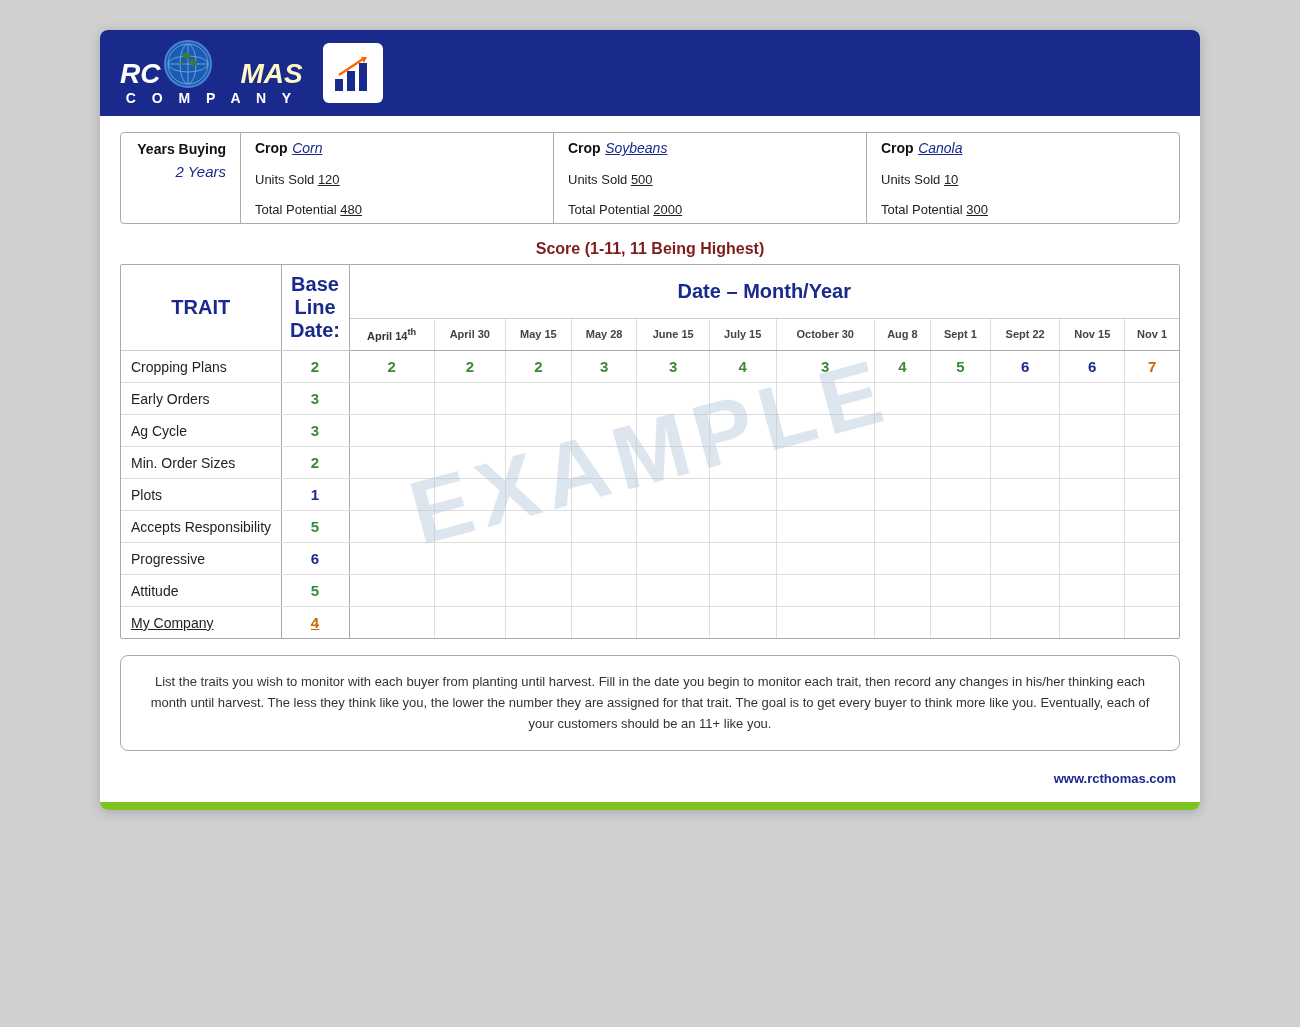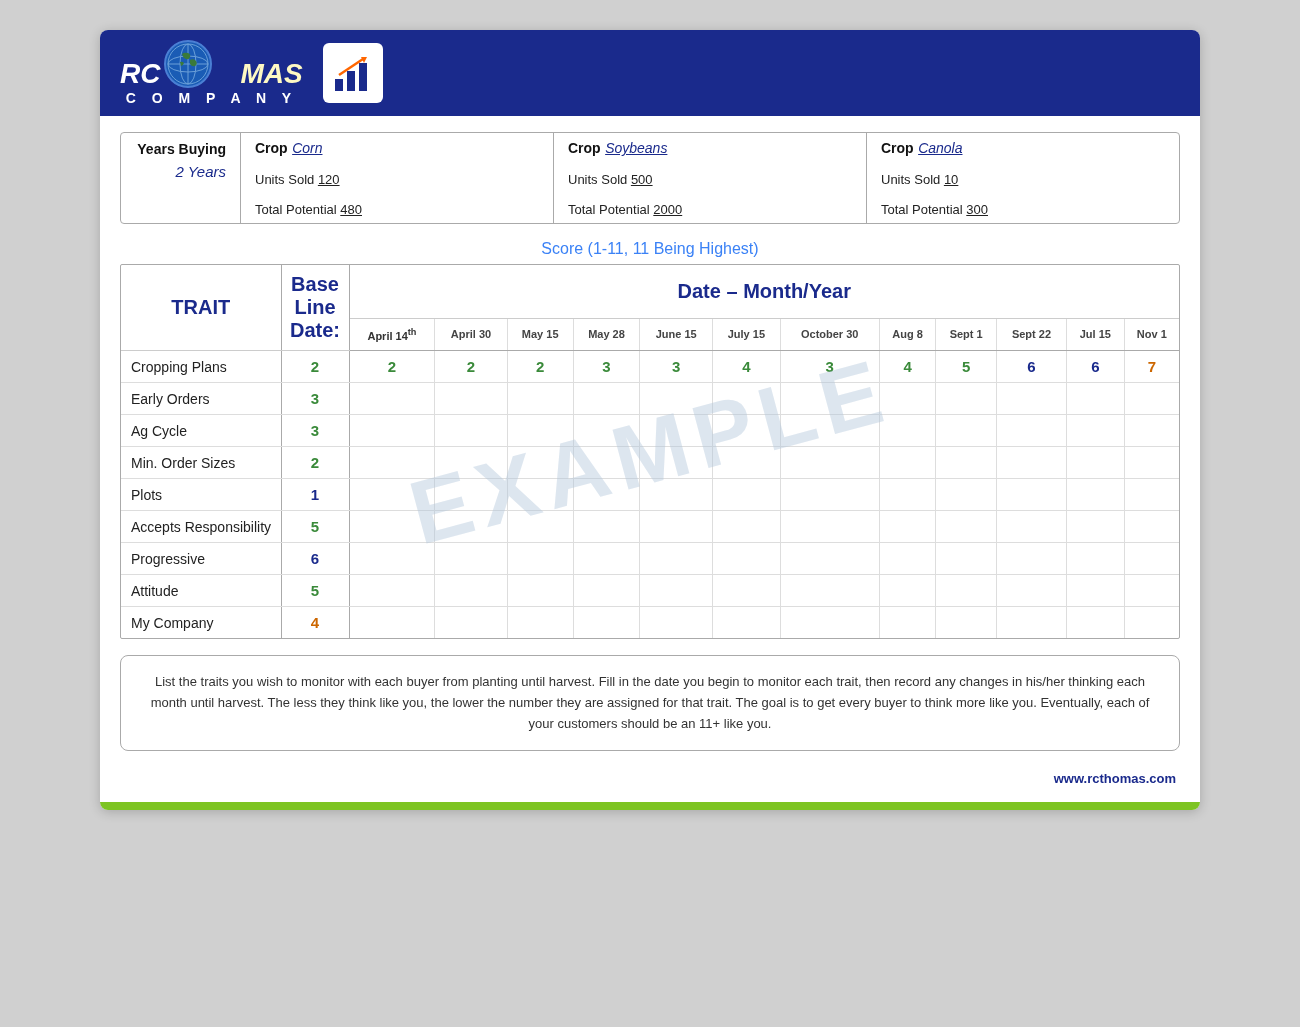--- a/index.html
+++ b/index.html
@@ -141,23 +141,23 @@
       margin-top: 15px;
     }
     .crop-line span.val {
       color: #222;
       text-decoration: underline;
       font-size: 13px;
     }
     
     .score-label {
       text-align: center;
-      color: #3b82f6;
+      color: #7f1d1d;
       font-size: 16px;
-      font-weight: normal;
+      font-weight: bold;
       margin: 8px 0 6px 0;
       padding: 0 20px;
     }
     
     .table-wrap {
       margin: 0 20px 16px 20px;
       border: 1.5px solid #aaa;
       border-radius: 2px;
       overflow: hidden;
     }
@@ -215,21 +215,21 @@
       padding-left: 10px;
       font-size: 14px;
       color: #222;
       border-right: 1.5px solid #aaa;
       font-weight: normal;
     }
     tbody tr td.baseline-cell {
       border-right: 1.5px solid #aaa;
       font-weight: bold;
     }
-    tbody tr:last-child td { border-bottom: none; }
+    tbody tr:last-child td { border-bottom: none; text-decoration: underline; }
     
     .example-overlay {
       position: absolute;
       top: 50%;
       left: 50%;
       transform: translate(-50%, -50%) rotate(-15deg);
       font-size: 90px;
       font-weight: bold;
       color: rgba(180,200,220,0.45);
       pointer-events: none;
@@ -366,21 +366,21 @@
             <th style="font-weight:bold;color:#333;font-size:11px;">April 14<sup>th</sup></th>
             <th>April 30</th>
             <th>May 15</th>
             <th>May 28</th>
             <th>June 15</th>
             <th>July 15</th>
             <th>October 30</th>
             <th>Aug 8</th>
             <th>Sept 1</th>
             <th>Sept 22</th>
-            <th>Jul 15</th>
+            <th>Nov 15</th>
             <th>Nov 1</th>
           </tr>
         </thead>
         <tbody id="table-body">
         <tr>
               <td class="trait-cell">Cropping Plans</td>
               <td class="baseline-cell" style="color: rgb(58, 138, 58); font-weight: bold; font-size: 15px;">2</td>
               <td style="color: rgb(58, 138, 58); font-weight: bold; font-size: 15px;">2</td>
               <td style="color: rgb(58, 138, 58); font-weight: bold; font-size: 15px;">2</td>
               <td style="color: rgb(58, 138, 58); font-weight: bold; font-size: 15px;">2</td>

